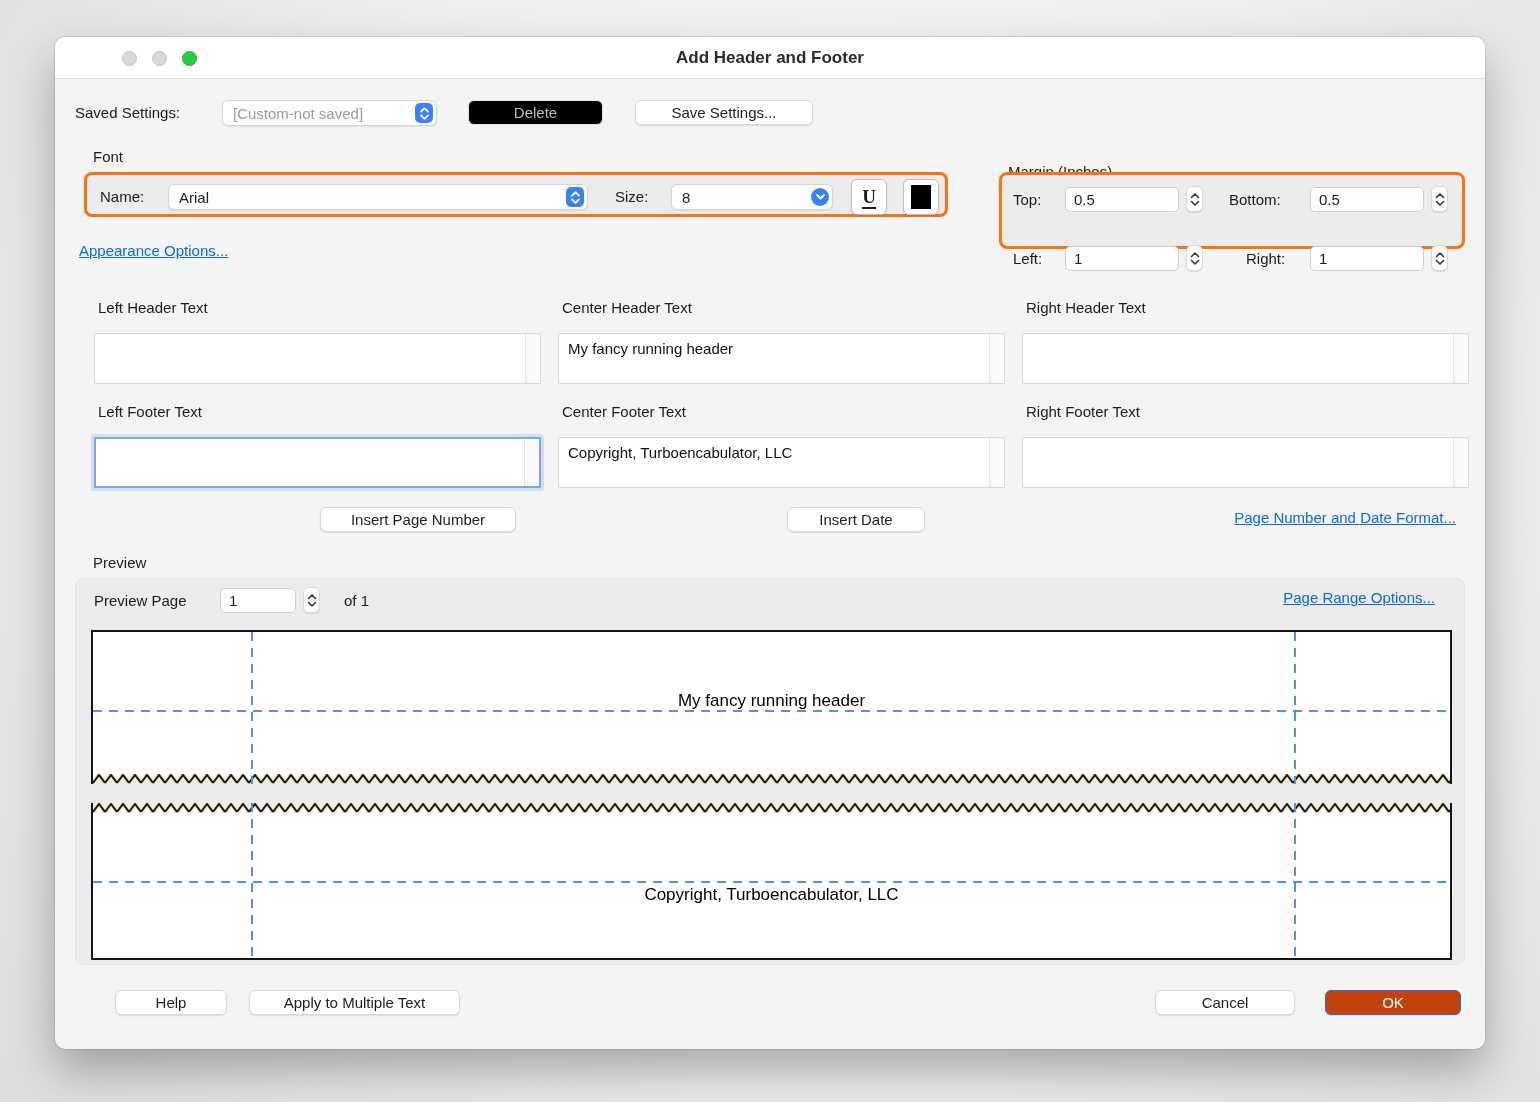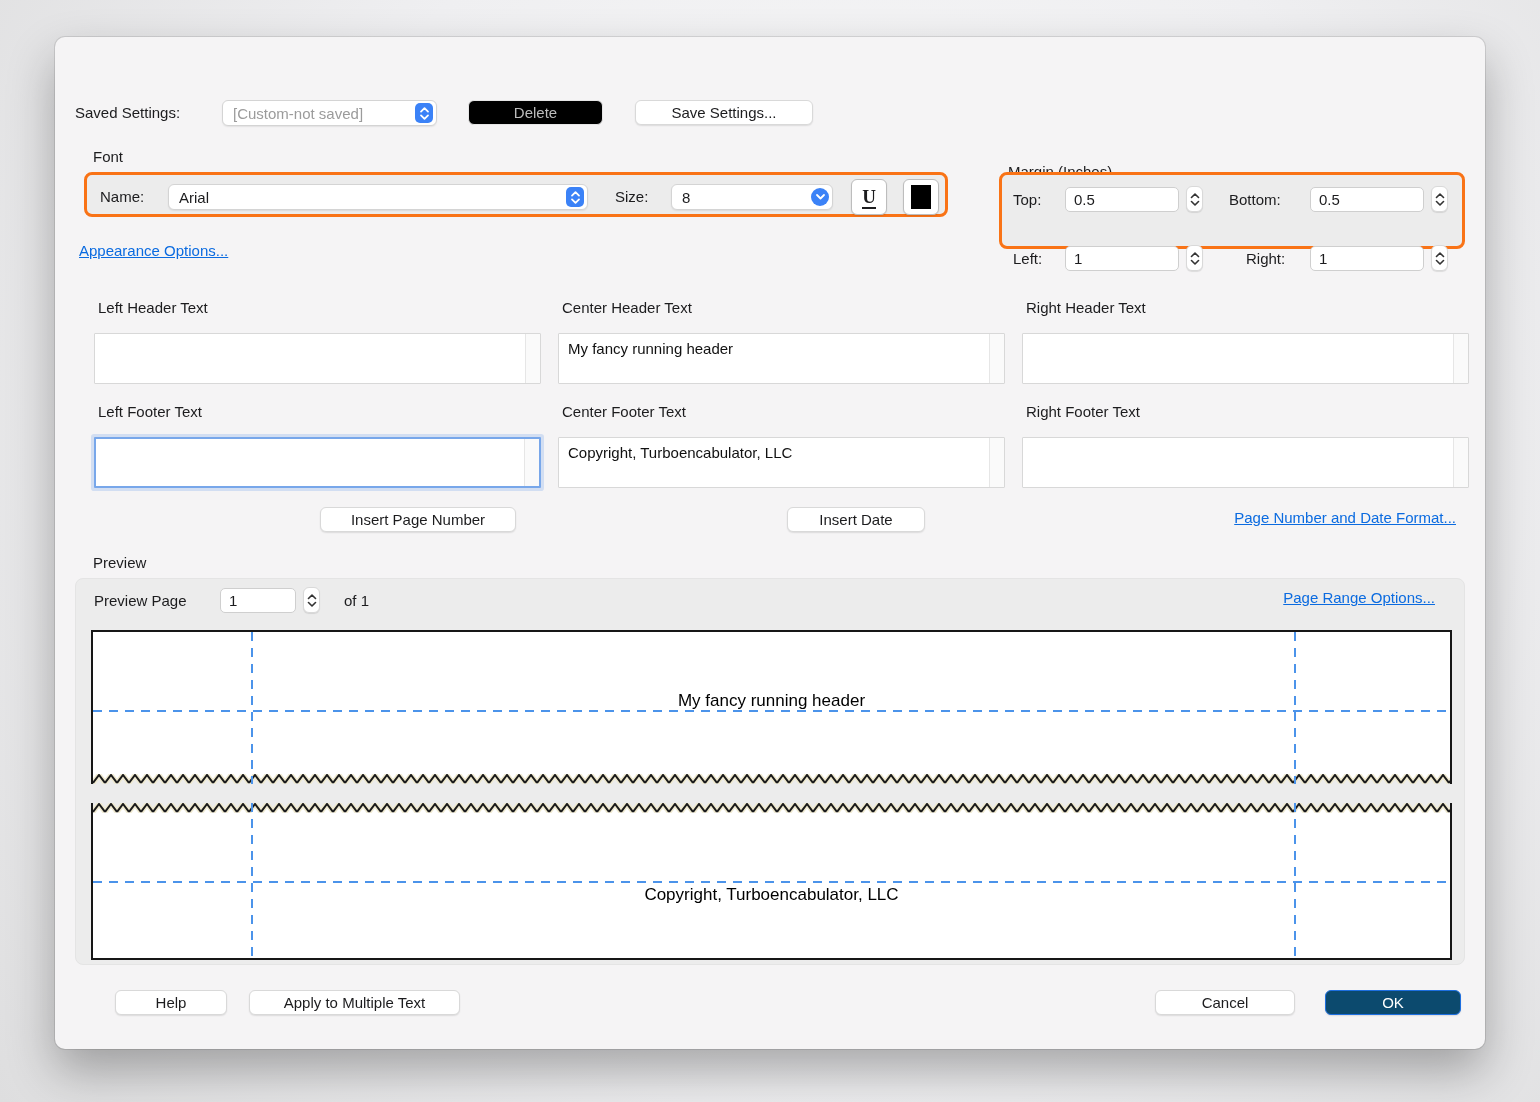--- a/index.html
+++ b/index.html
@@ -32,21 +32,21 @@
   .group-label { position:absolute; font-size:15px; color:#1c1c1e; }
   .groupbox { position:absolute; background:#ececec; border:3px solid #f97316; border-radius:8px; }
 
   .btn {
     position:absolute; height:25px; border-radius:6px; background:#ffffff;
     border:1px solid #d9d9d9; box-shadow:0 1px 1.5px rgba(0,0,0,.10);
     font-size:15px; color:#1c1c1e; text-align:center; line-height:23px; cursor:default;
     font-family:inherit; padding:0;
   }
   .btn.disabled { background:#000000; color:#bcbcbc; border-color:#e6e6e6; box-shadow:none; }
-  .btn.primary { background:#0c4a6e; border-color:#1d6fe0; color:#ffffff; font-weight:normal; }
+  .btn.primary { background:#c2410c; border-color:#1d6fe0; color:#ffffff; font-weight:normal; }
 
   .field {
     position:absolute; height:25px; background:#ffffff; border:1px solid #cfcfcf;
     border-radius:5px; font-size:15px; padding:0 8px; color:#1c1c1e; font-family:inherit;
   }
   .combo {
     position:absolute; height:26px; background:#ffffff; border:1px solid #d4d4d4;
     border-radius:6px; box-shadow:0 1px 1.5px rgba(0,0,0,.08);
     display:flex; align-items:center; padding:0 3px 0 10px; font-size:15px;
   }
@@ -113,20 +113,26 @@
     <pattern id="tearBottom" width="12" height="10" patternUnits="userSpaceOnUse">
       <polygon points="0,10 0,9 6,1 12,9 12,10" fill="#ffffff"></polygon>
       <path d="M0 9 L6 1 L12 9" fill="none" stroke="#efe9cf" stroke-width="5"></path>
       <path d="M0 9 L6 1 L12 9" fill="none" stroke="#1a1a1a" stroke-width="2"></path>
     </pattern>
   </defs>
 </svg>
 
 <div class="window">
 
+  <div class="titlebar">
+    <div class="traffic t-close"></div>
+    <div class="traffic t-min"></div>
+    <div class="traffic t-zoom"></div>
+    <div class="title">Add Header and Footer</div>
+  </div>
 
   <div class="label" style="left:20px; top:67px;">Saved Settings:</div>
   <div class="combo" style="left:167px; top:63px; width:215px;">
     <span class="combo-text dim">[Custom-not saved]</span>
     <span class="combo-btn">
       <svg width="11" height="15" viewBox="0 0 11 15">
           <path d="M2 5.6 L5.5 2.1 L9 5.6" stroke="#fff" stroke-width="1.8" fill="none" stroke-linecap="round" stroke-linejoin="round"></path>
           <path d="M2 9.4 L5.5 12.9 L9 9.4" stroke="#fff" stroke-width="1.8" fill="none" stroke-linecap="round" stroke-linejoin="round"></path>
         </svg>
     </span>

